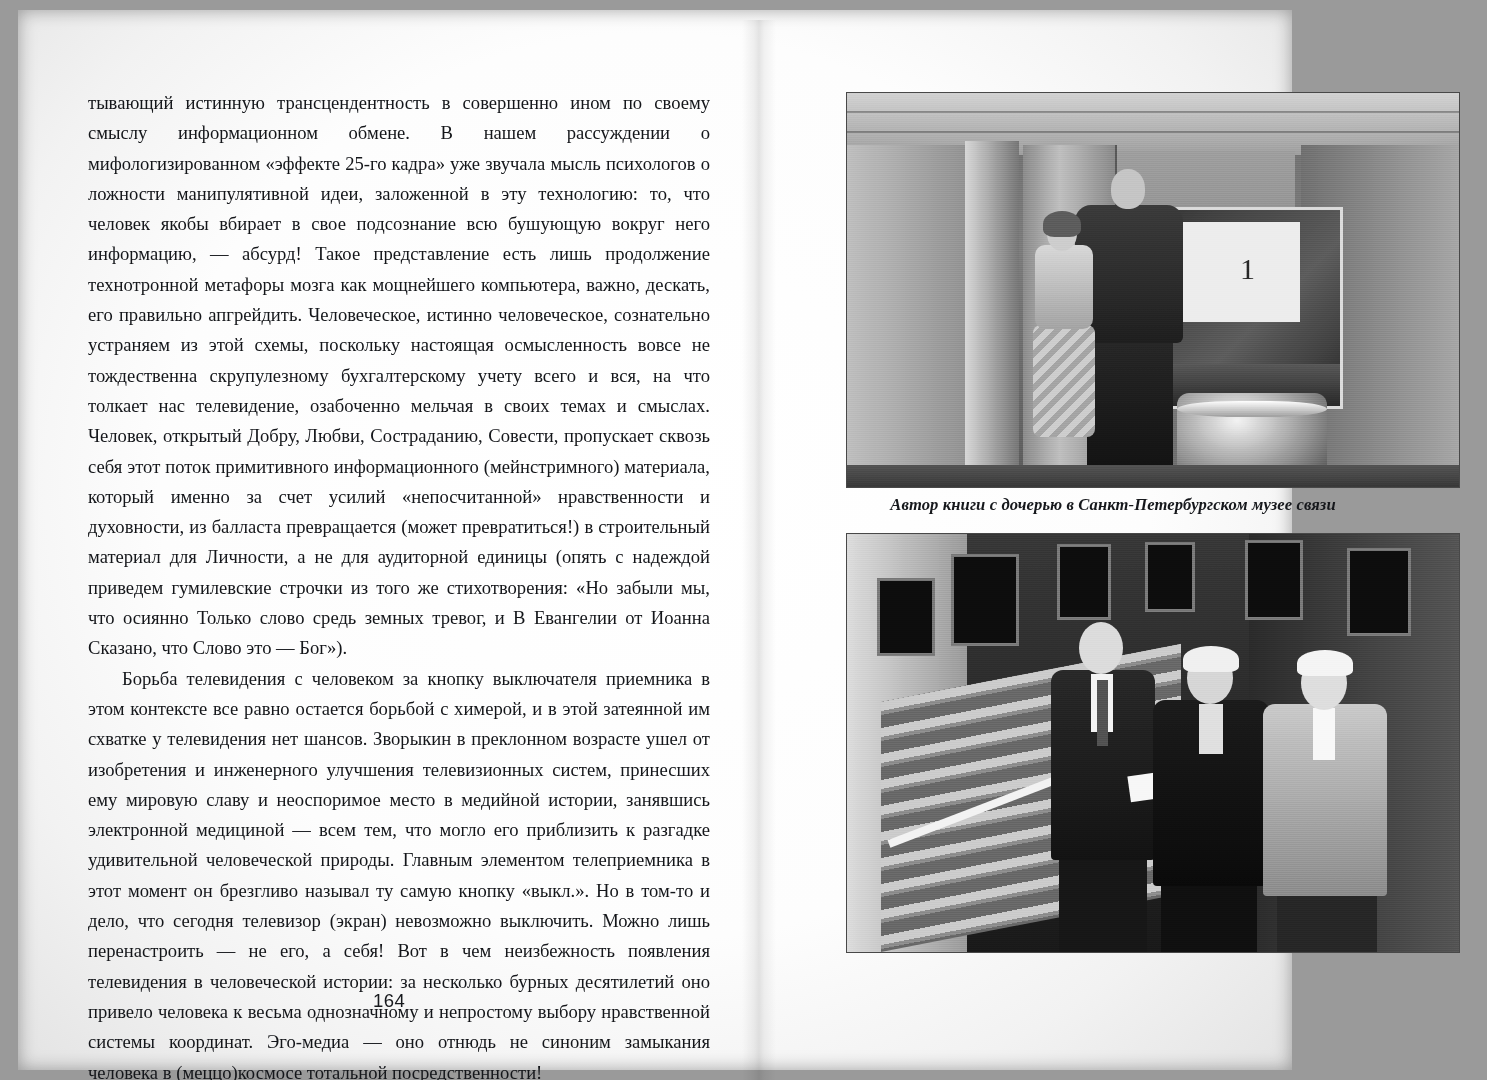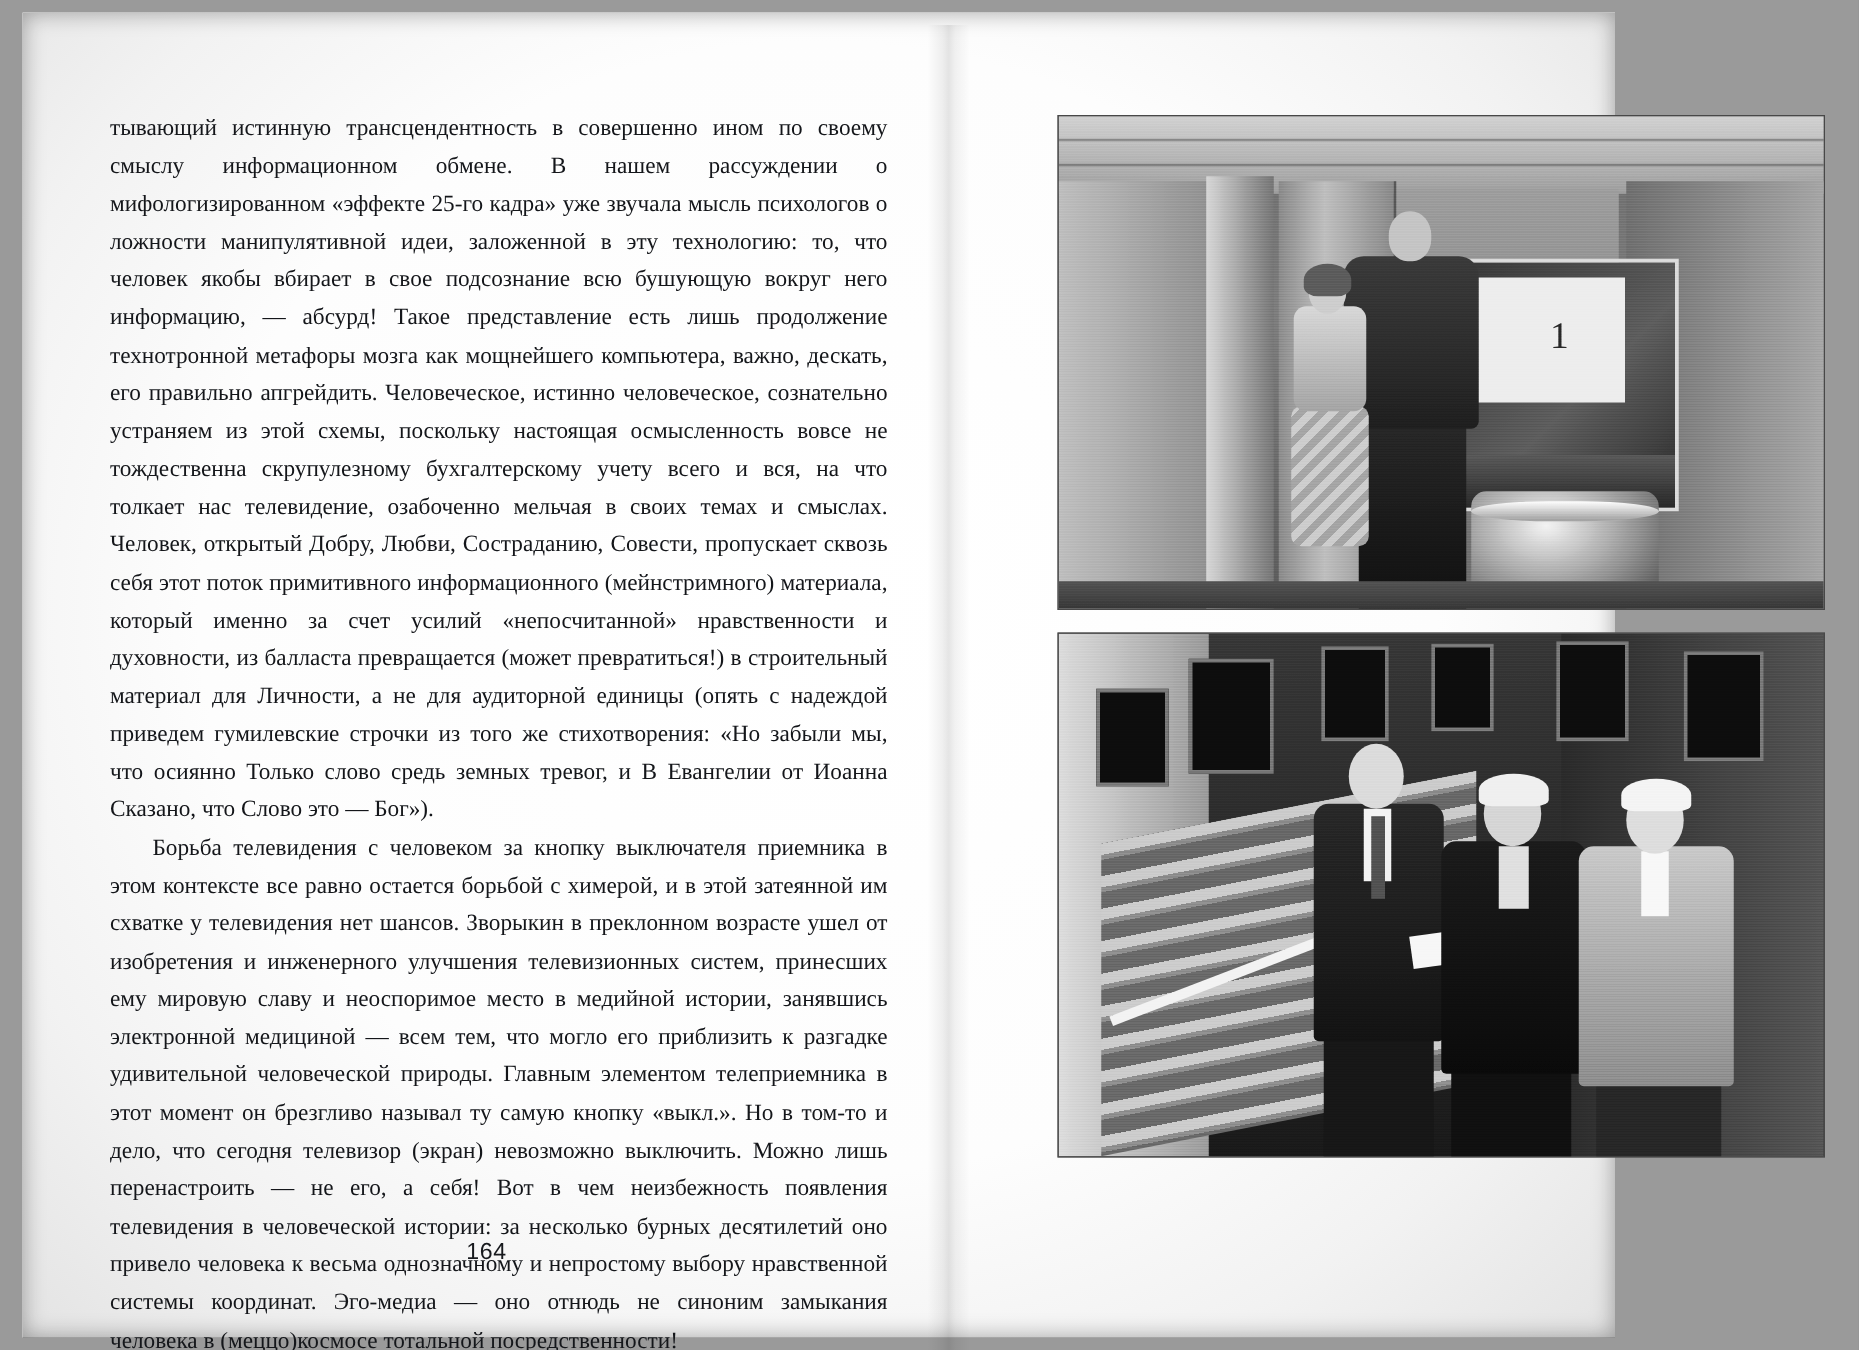--- a/index.html
+++ b/index.html
@@ -317,20 +317,21 @@
           <div class="p1-man-legs"></div>
           <div class="p1-man-body"></div>
           <div class="p1-man-head"></div>
           <div class="p1-girl-legs"></div>
           <div class="p1-girl-body"></div>
           <div class="p1-girl-head"></div>
           <div class="p1-girl-hair"></div>
           <div class="p1-floor"></div>
           <div class="p1-grain"></div>
         </div>
+        <figcaption class="caption">Автор книги с дочерью в Санкт-Петербургском музее связи</figcaption>
       </figure>
 
       <figure class="figure">
         <div class="photo photo-2">
           <div class="p2-bg"></div>
           <div class="p2-wall-l"></div>
           <div class="p2-wall-r"></div>
           <div class="p2-stairs"></div>
           <div class="p2-rail"></div>
           <div class="p2-frame p2-f1"></div>

